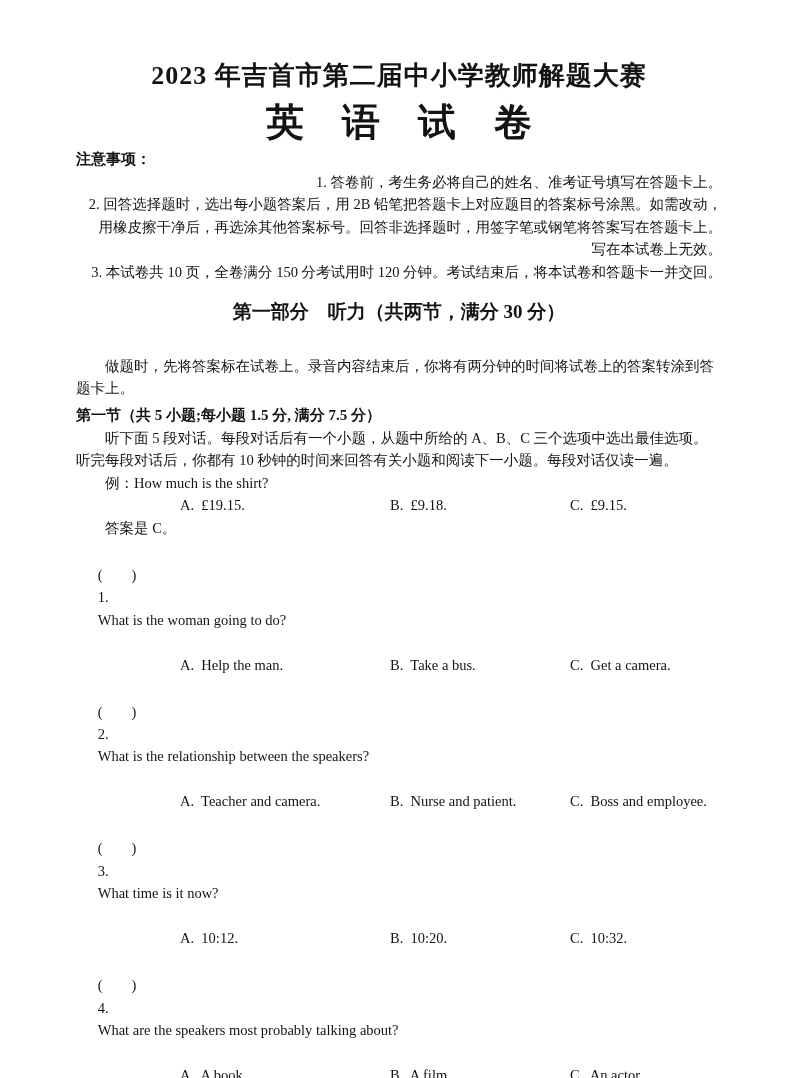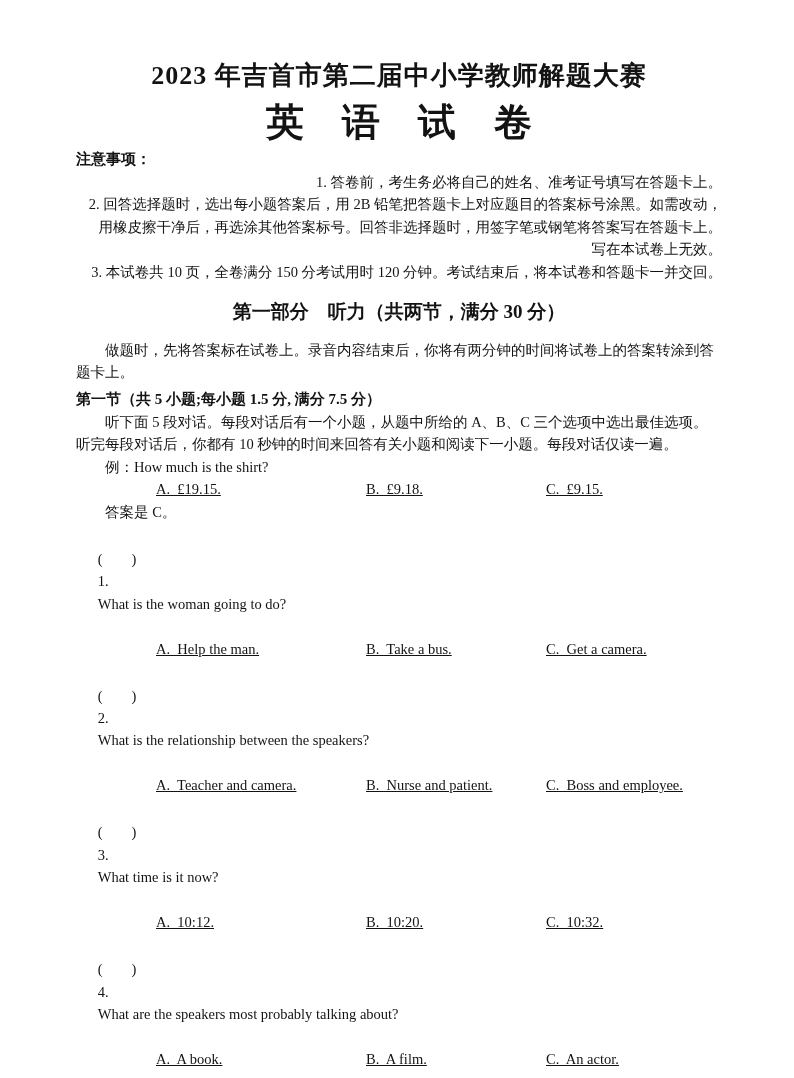--- a/index.html
+++ b/index.html
@@ -39,34 +39,33 @@
   }
   .notice {
     padding-left:19px;
     text-indent:-19px;
     text-align:right;
   }
   .part-heading {
     text-align:center;
     font-weight:bold;
     font-size:19px;
-    margin:14px 0 12px;
+    margin:14px 0 28px;
   }
   .indent { text-indent:2em; }
   .section-heading {
     font-weight:bold;
     font-size:15px;
     margin-top:4px;
   }
   .q-options {
-    margin-left:80px;
+    margin-left:104px;
     display:grid;
     grid-template-columns:210px 180px 1fr;
     white-space:pre-wrap;
-    text-decoration:underline;
   }
   .question { margin-top:2px; }
   .qline { white-space:pre-wrap; }
   .bracket { white-space:pre; }
 </style>
 </head>
 <body>
 
 <div class="page">
 

